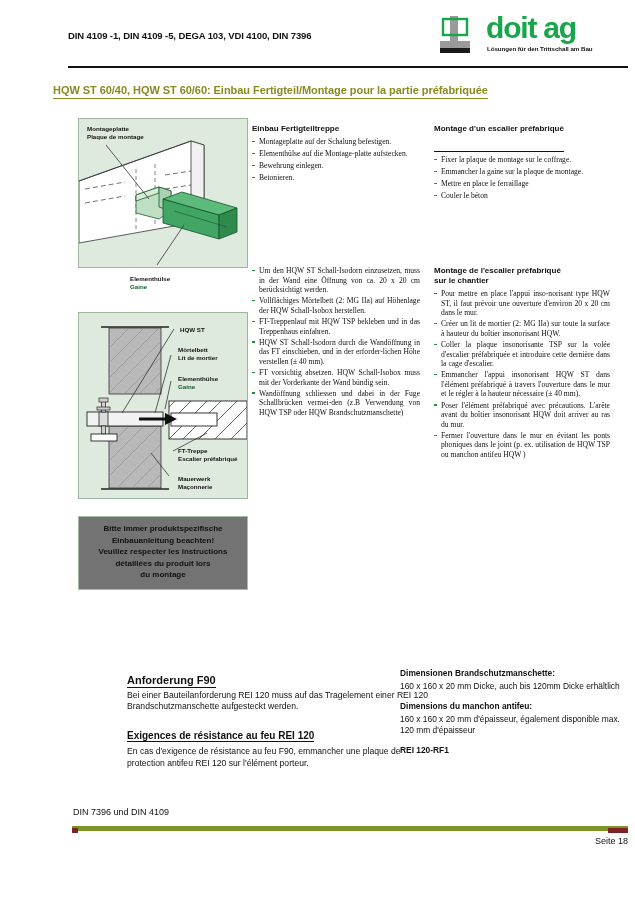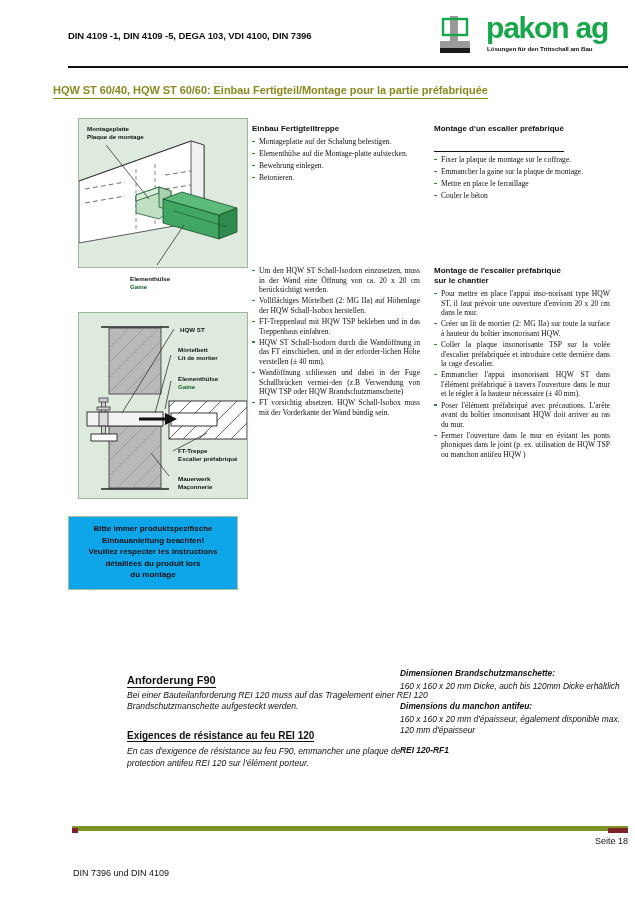--- a/index.html
+++ b/index.html
@@ -78,22 +78,22 @@
 
   
   .panel {
     position: absolute;
     background: #dfeade;
     border: 1px solid #9fb79d;
   }
   #panel-iso { left: 78px; top: 118px; width: 168px; height: 148px; }
   #panel-sec { left: 78px; top: 312px; width: 168px; height: 185px; }
   #panel-note {
-    left: 68px; top: 516px; width: 168px; height: 72px;
-    background: #0ea5e9; border: 1px solid #a6bda4;
+    left: 78px; top: 516px; width: 168px; height: 72px;
+    background: #737373; border: 1px solid #a6bda4;
   }
   .note-text {
     position: absolute;
     left: 5px; top: 6px;
     width: 158px;
     text-align: center;
     font-size: 8px;
     font-weight: bold;
     line-height: 11.5px;
     color: #111;
@@ -174,21 +174,20 @@
     font-size: 10px;
     font-weight: bold;
     display: inline-block;
     border-bottom: 1px solid #111;
     padding-bottom: 0.5px;
   }
   .btm p {
     margin: 0 0 2px 0;
     font-size: 8.6px;
     line-height: 11.5px;
-    font-style: italic;
   }
   .btm .gap { height: 10px; }
   .btm .bold { font-weight: bold; }
   #btm-right p { font-size: 8.4px; line-height: 11px; }
   #btm-right .blk { margin-bottom: 9px; }
 
   
   .foot-bar {
     position: absolute;
     left: 72px; top: 826px;
@@ -202,21 +201,21 @@
     background: #7d2229;
   }
   .foot-cap-r {
     position: absolute;
     left: 608px; top: 828px;
     width: 20px; height: 5px;
     background: #7d2229;
   }
   .foot-left {
     position: absolute;
-    left: 73px; top: 868px;
+    left: 73px; top: 807px;
     font-size: 9px;
     color: #111;
   }
   .foot-right {
     position: absolute;
     right: 7px; top: 836px;
     font-size: 9px;
     color: #111;
   }
 </style>
@@ -227,21 +226,21 @@
 
   <div class="hdr-norms">DIN 4109 -1, DIN 4109 -5, DEGA 103, VDI 4100, DIN 7396</div>
 
   <div class="logo-wrap">
     <svg class="logo-mark" viewBox="0 0 44 42">
       <rect x="12" y="2" width="8" height="26" fill="#9a9a9a"></rect>
       <rect x="2" y="27" width="30" height="7" fill="#9a9a9a"></rect>
       <rect x="2" y="34" width="30" height="5" fill="#1a1a1a"></rect>
       <rect x="5" y="5" width="24" height="16" fill="none" stroke="#17a64a" stroke-width="2.4"></rect>
     </svg>
-    <div class="logo-word">pakon ag</div>
+    <div class="logo-word">doit ag</div>
     <div class="logo-tag">Lösungen für den Trittschall am Bau</div>
   </div>
 
   <div class="hdr-rule"></div>
 
   <div class="doc-title">HQW ST 60/40, HQW ST 60/60: Einbau Fertigteil/Montage pour la partie préfabriquée</div>
 
   <div class="panel" id="panel-iso">
     <svg width="168" height="148" viewBox="0 0 168 148">
 
@@ -380,22 +379,22 @@
       <li>Betonieren.</li>
     </ul>
   </div>
 
   <div class="col" id="col-mid2">
     <ul class="bul dense">
       <li>Um den HQW ST Schall-Isodorn einzusetzen, muss in der Wand eine Öffnung von ca. 20 x 20 cm berücksichtigt werden.</li>
       <li>Vollflächiges Mörtelbett (2: MG IIa) auf Höhenlage der HQW Schall-Isobox herstellen.</li>
       <li>FT-Treppenlauf mit HQW TSP bekleben und in das Treppenhaus einfahren.</li>
       <li>HQW ST Schall-Isodorn durch die Wandöffnung in das FT einschieben, und in der erforder-lichen Höhe verstellen (± 40 mm).</li>
+      <li>FT vorsichtig absetzen. HQW Schall-Isobox muss mit der Vorderkante der Wand bündig sein.</li>
       <li>Wandöffnung schliessen und dabei in der Fuge Schallbrücken vermei-den (z.B Verwendung von HQW TSP oder HQW Brandschutzmanschette)</li>
-      <li>FT vorsichtig absetzen. HQW Schall-Isobox muss mit der Vorderkante der Wand bündig sein.</li>
     </ul>
   </div>
 
   <div class="col" id="col-rt">
     <div class="sec-head ul">Montage d'un escalier préfabriqué</div>
     <ul class="bul">
       <li>Fixer la plaque de montage sur le coffrage.</li>
       <li>Emmancher la gaine sur la plaque de montage.</li>
       <li>Mettre en place le ferraillage</li>
       <li>Couler le béton</li>

